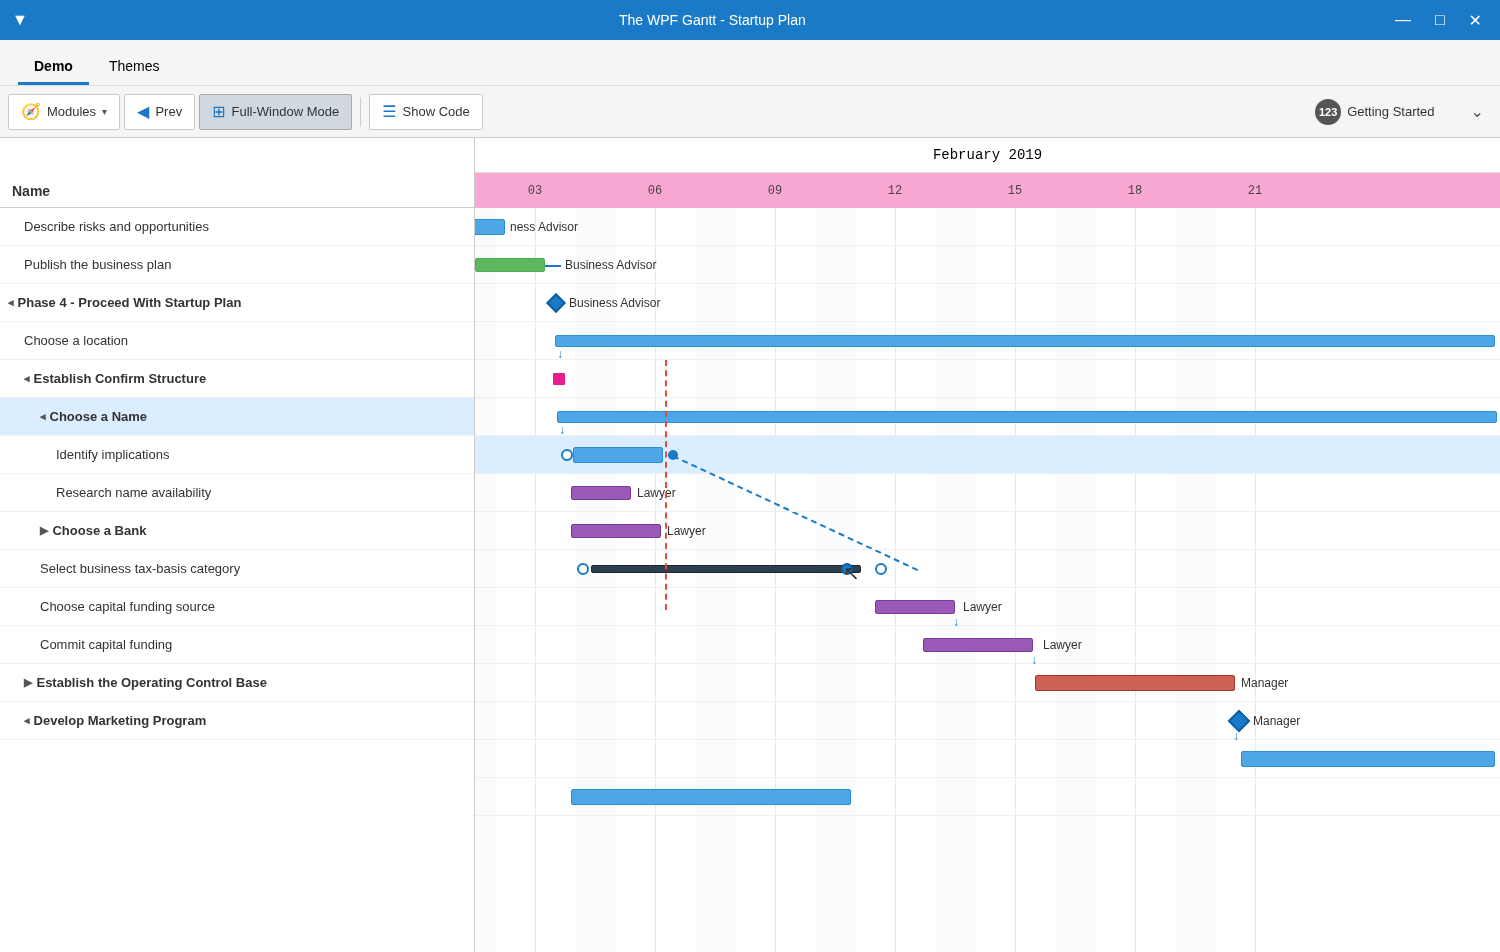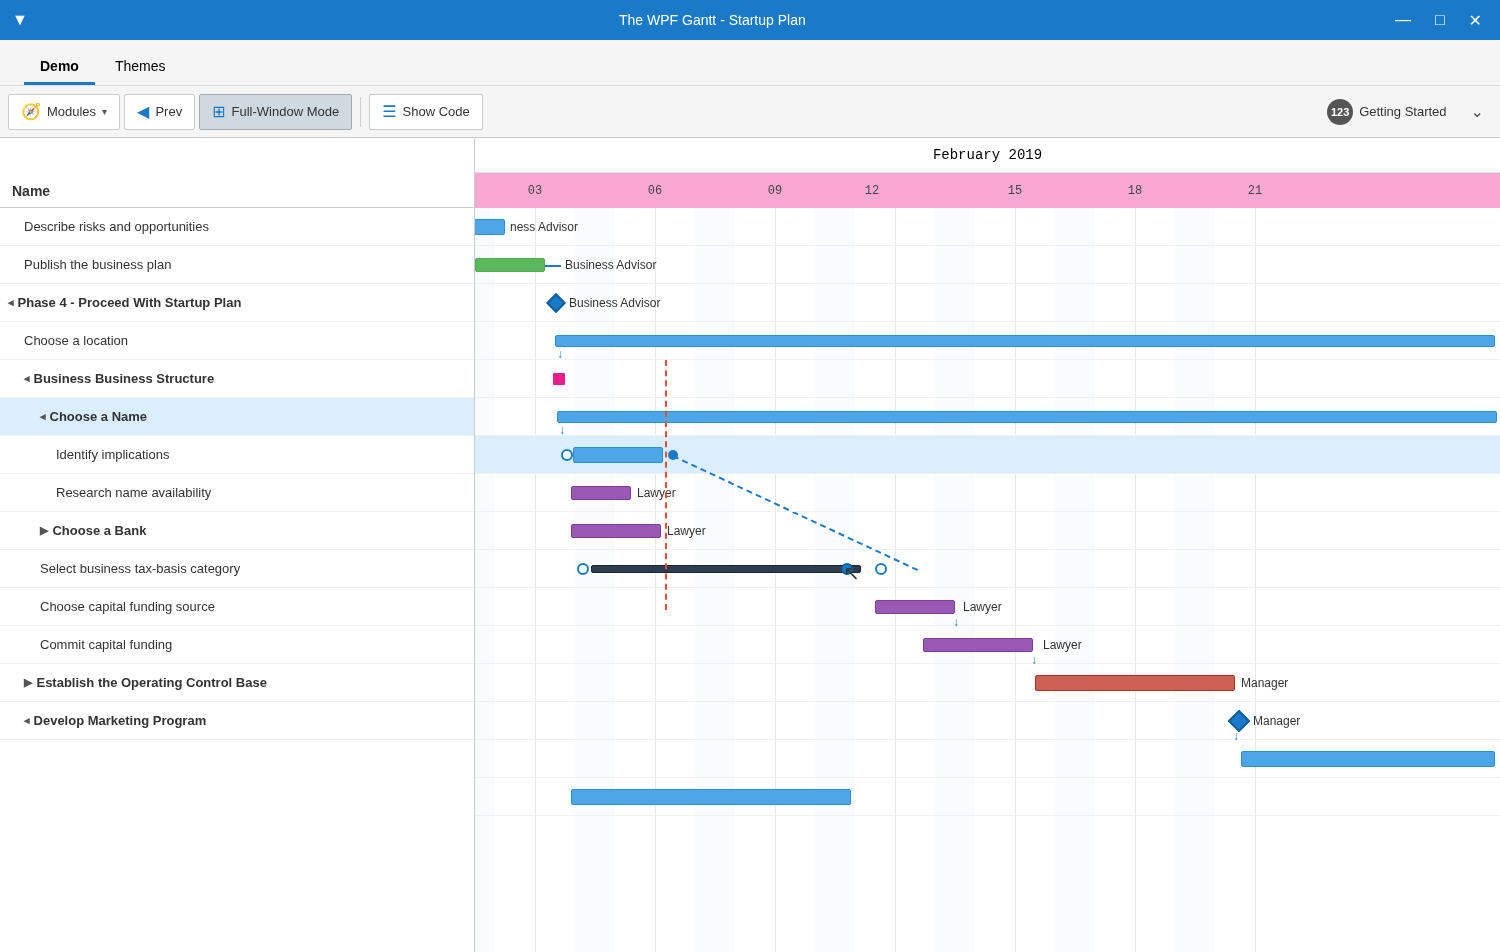--- a/index.html
+++ b/index.html
@@ -19,21 +19,21 @@
     .title-bar-title { flex: 1; text-align: center; font-size: 14px; font-weight: 400; }
     .title-bar-controls { display: flex; gap: 12px; }
     .title-bar-btn { color: white; font-size: 16px; cursor: pointer; padding: 2px 6px; }
 
     
     .tab-bar {
       background: #f5f5f5;
       height: 46px;
       display: flex;
       align-items: flex-end;
-      padding: 0 24px;
+      padding: 0 18px;
       border-bottom: 1px solid #ddd;
     }
     .tab {
       padding: 8px 16px;
       cursor: pointer;
       font-size: 14px;
       color: #000000;
       border-bottom: 3px solid transparent;
       margin-right: 4px;
     }
@@ -63,21 +63,21 @@
       cursor: pointer;
       border-radius: 2px;
       font-size: 13px;
       color: #333;
       height: 36px;
     }
     .toolbar-btn.active { background: #d0d8e0; border-color: #aaa; }
     .toolbar-btn-icon { font-size: 16px; color: #1a7ac7; }
     .toolbar-dropdown-arrow { font-size: 10px; color: #555; }
     .toolbar-separator { width: 1px; height: 30px; background: #ccc; margin: 0 4px; }
-    .toolbar-right { margin-left: auto; display: flex; align-items: center; gap: 4px; }
+    .toolbar-right { margin-left: auto; display: flex; align-items: center; gap: 16px; }
     .chevron-btn { 
       background: none; border: none; cursor: pointer; 
       font-size: 16px; padding: 4px 8px; color: #555;
     }
 
     
     .main-content {
       display: flex;
       height: calc(952px - 40px - 46px - 52px);
       background: white;
@@ -324,21 +324,21 @@
       <span class="expand-icon">◂</span>
       <span>Phase 4 - Proceed With Startup Plan</span>
     </div>
 
     <div class="task-row task-indent-1">
       <span>Choose a location</span>
     </div>
 
     <div class="task-row task-indent-1 bold-row">
       <span class="expand-icon">◂</span>
-      <span>Business Business Structure</span>
+      <span>Establish Confirm Structure</span>
     </div>
 
     <div class="task-row task-indent-2 bold-row highlighted">
       <span class="expand-icon">◂</span>
       <span>Choose a Name</span>
     </div>
 
     <div class="task-row task-indent-3">
       <span>Identify implications</span>
     </div>
@@ -379,21 +379,21 @@
   <div class="gantt-panel">
 
     <div class="gantt-header">
       <div class="gantt-month-row">
         <span>February 2019</span>
       </div>
       <div class="gantt-days-row">
         <span class="gantt-day-label" style="left:60px">03</span>
         <span class="gantt-day-label" style="left:180px">06</span>
         <span class="gantt-day-label" style="left:300px">09</span>
-        <span class="gantt-day-label" style="left:397px">12</span>
+        <span class="gantt-day-label" style="left:420px">12</span>
         <span class="gantt-day-label" style="left:540px">15</span>
         <span class="gantt-day-label" style="left:660px">18</span>
         <span class="gantt-day-label" style="left:780px">21</span>
       </div>
     </div>
 
     <div class="gantt-body" style="position:relative; height: calc(100% - 70px);">
 
       <div class="gantt-grid-line" style="left:60px"></div>
       <div class="gantt-grid-line" style="left:180px"></div>

